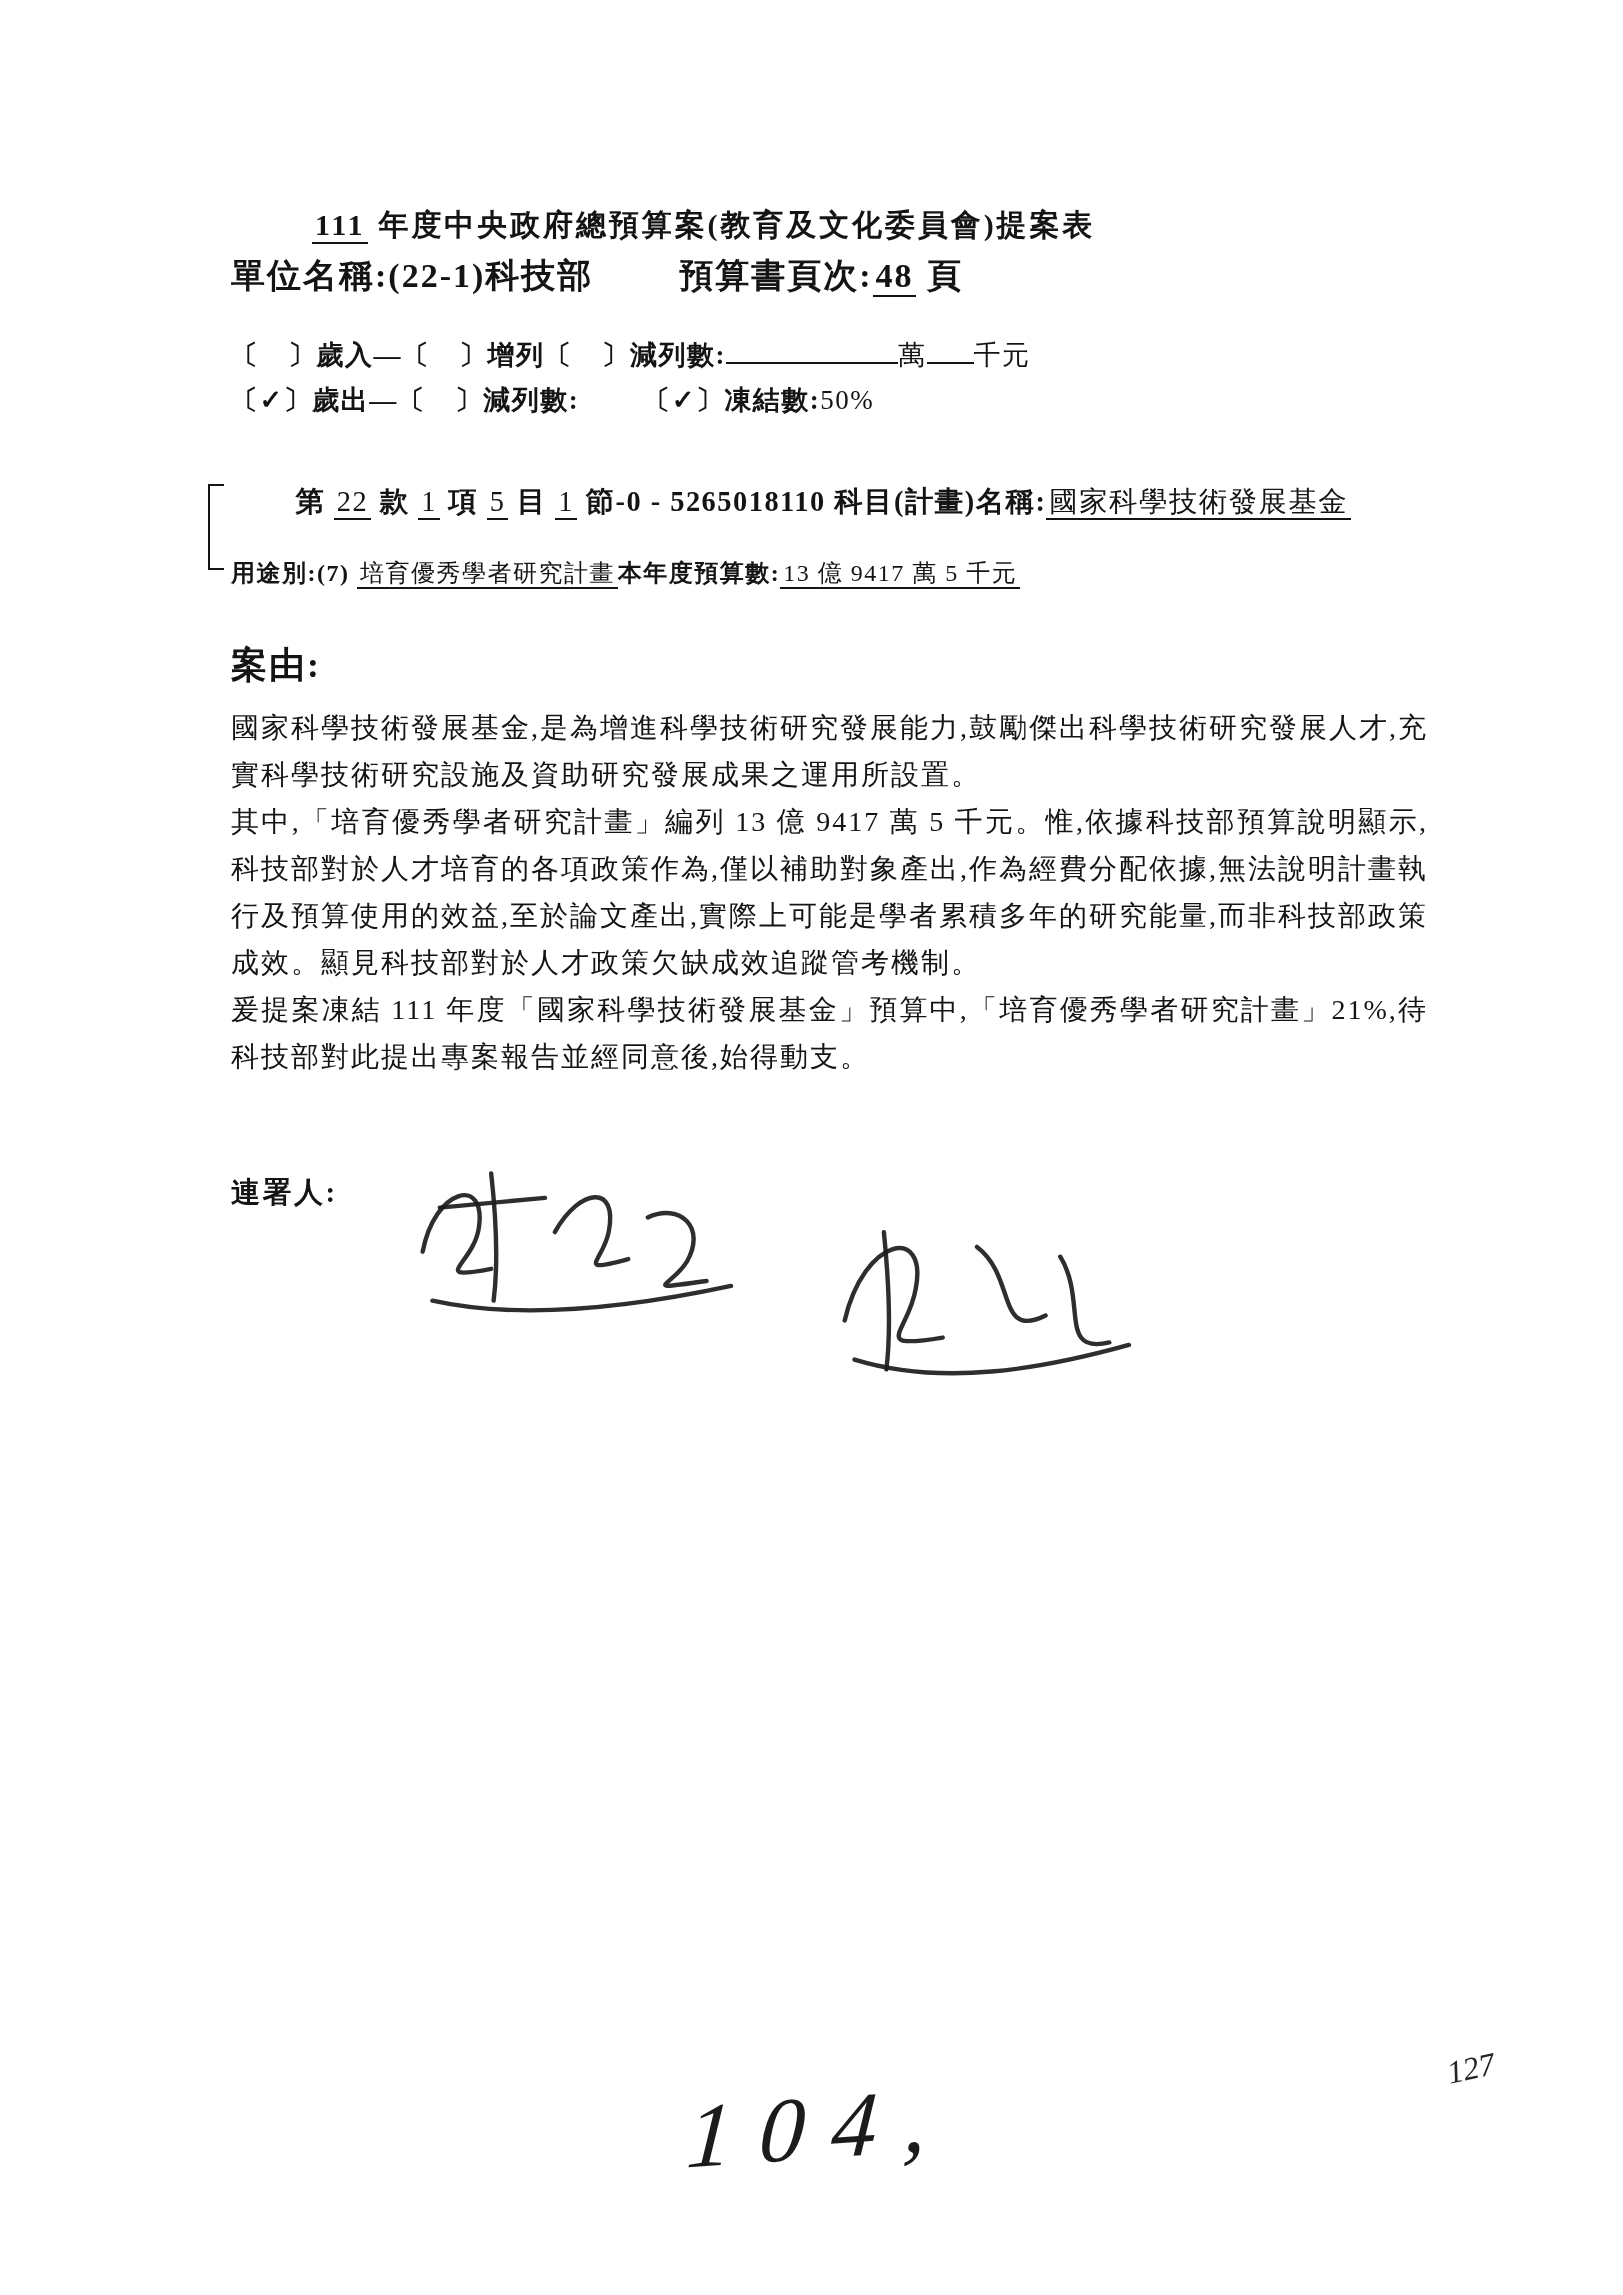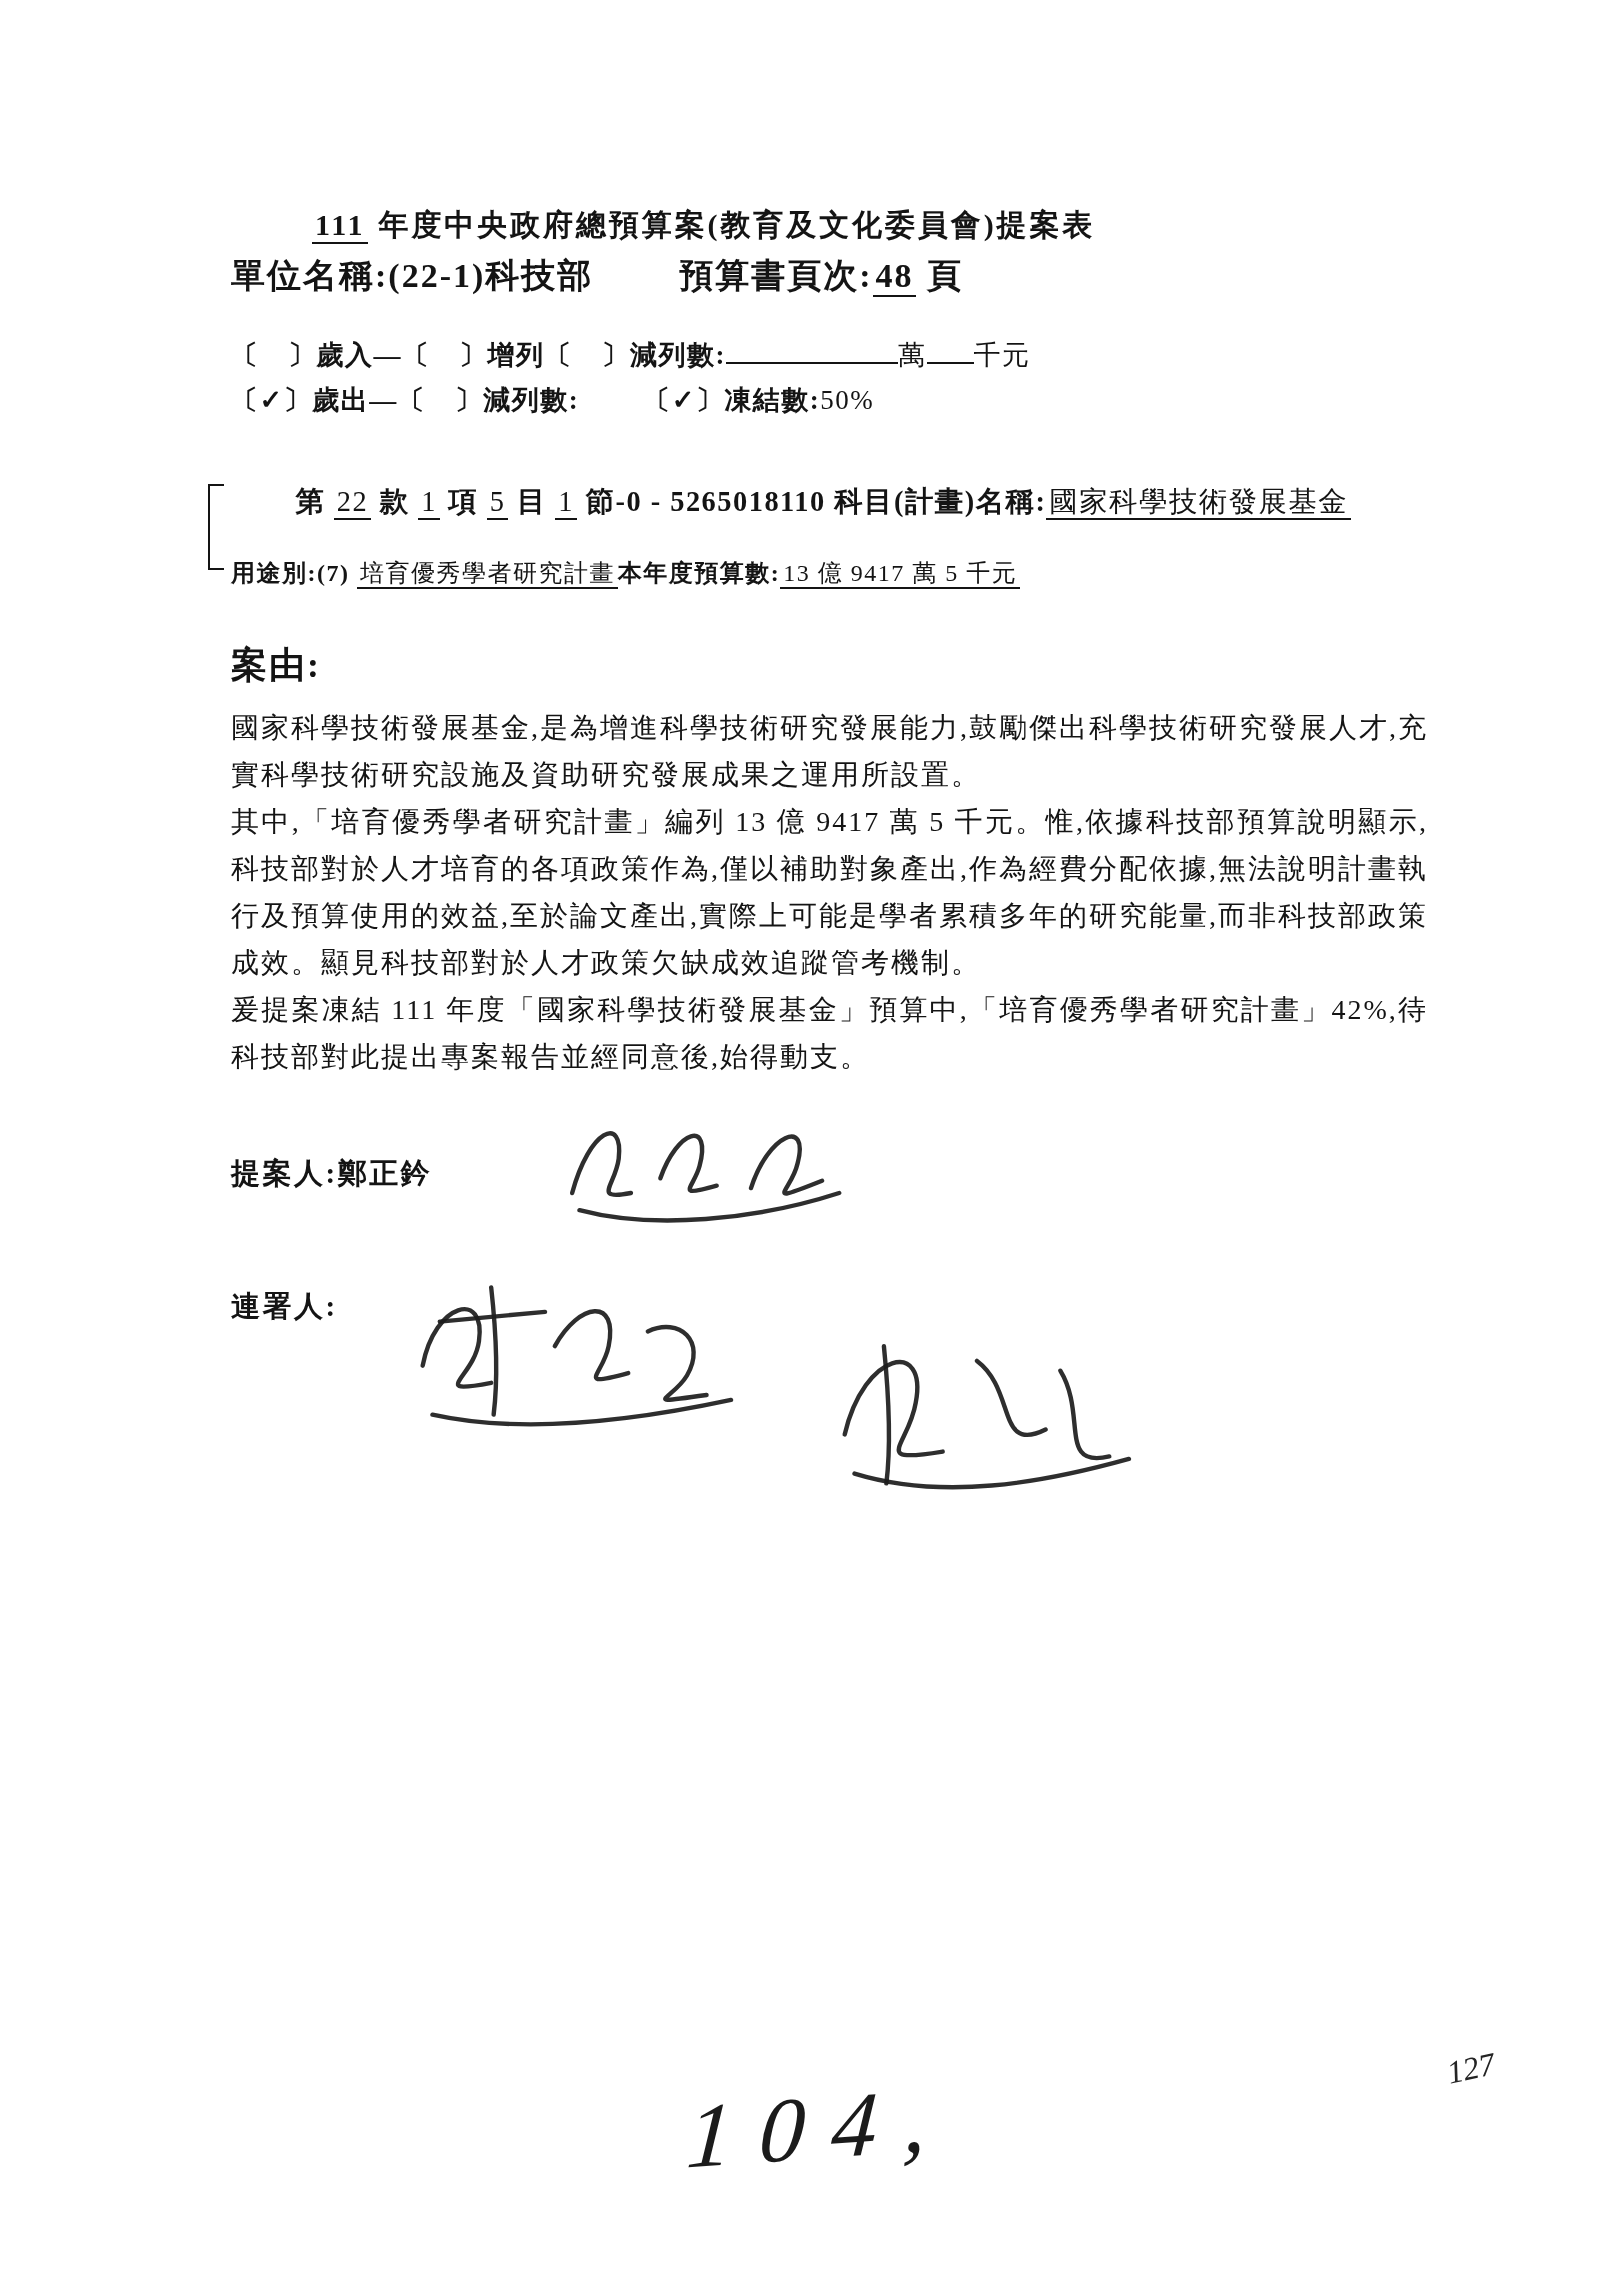--- a/index.html
+++ b/index.html
@@ -93,33 +93,22 @@
     </div>
 
     <div class="usageline">
       <span class="b">用途別:(7)</span>
       <span class="u">培育優秀學者研究計畫</span><span class="b">本年度預算數:</span><span class="u">13 億 9417 萬 5 千元</span>
     </div>
 
     <div class="case-heading">案由:</div>
     <p class="para first">國家科學技術發展基金,是為增進科學技術研究發展能力,鼓勵傑出科學技術研究發展人才,充實科學技術研究設施及資助研究發展成果之運用所設置。</p>
     <p class="para">其中,「培育優秀學者研究計畫」編列 13 億 9417 萬 5 千元。惟,依據科技部預算說明顯示,科技部對於人才培育的各項政策作為,僅以補助對象產出,作為經費分配依據,無法說明計畫執行及預算使用的效益,至於論文產出,實際上可能是學者累積多年的研究能量,而非科技部政策成效。顯見科技部對於人才政策欠缺成效追蹤管考機制。</p>
-    <p class="para">爰提案凍結 111 年度「國家科學技術發展基金」預算中,「培育優秀學者研究計畫」42%,待科技部對此提出專案報告並經同意後,始得動支。</p>
+    <p class="para">爰提案凍結 111 年度「國家科學技術發展基金」預算中,「培育優秀學者研究計畫」21%,待科技部對此提出專案報告並經同意後,始得動支。</p>
 
-    <div class="signrow proposer">
-      <span>提案人:</span><span>鄭正鈐</span>
-      <span class="sig sig-proposer">
-        <svg width="314" height="147" viewBox="0 0 640 300">
-          <path d="M55 200 C90 70 160 40 150 130 C143 185 95 215 175 200"></path>
-          <path d="M235 170 C270 70 340 50 315 145 C303 190 262 210 350 185"></path>
-          <path d="M420 190 C455 80 540 45 515 140 C502 198 440 225 565 175"></path>
-          <path d="M70 235 C220 275 430 255 600 200"></path>
-        </svg>
-      </span>
-    </div>
 
     <div class="signrow cosigner">
       <span>連署人:</span>
       <span class="sig sig-cosigner-1">
         <svg width="353" height="186" viewBox="0 0 720 380">
           <path d="M60 220 C85 90 190 65 175 170 C165 245 70 280 200 255"></path>
           <path d="M95 130 L310 110"></path>
           <path d="M200 60 C210 150 215 240 205 320"></path>
           <path d="M330 180 C380 90 460 80 440 180 C428 240 370 265 480 235"></path>
           <path d="M520 150 C585 120 640 170 600 240 C570 290 500 300 640 280"></path>

